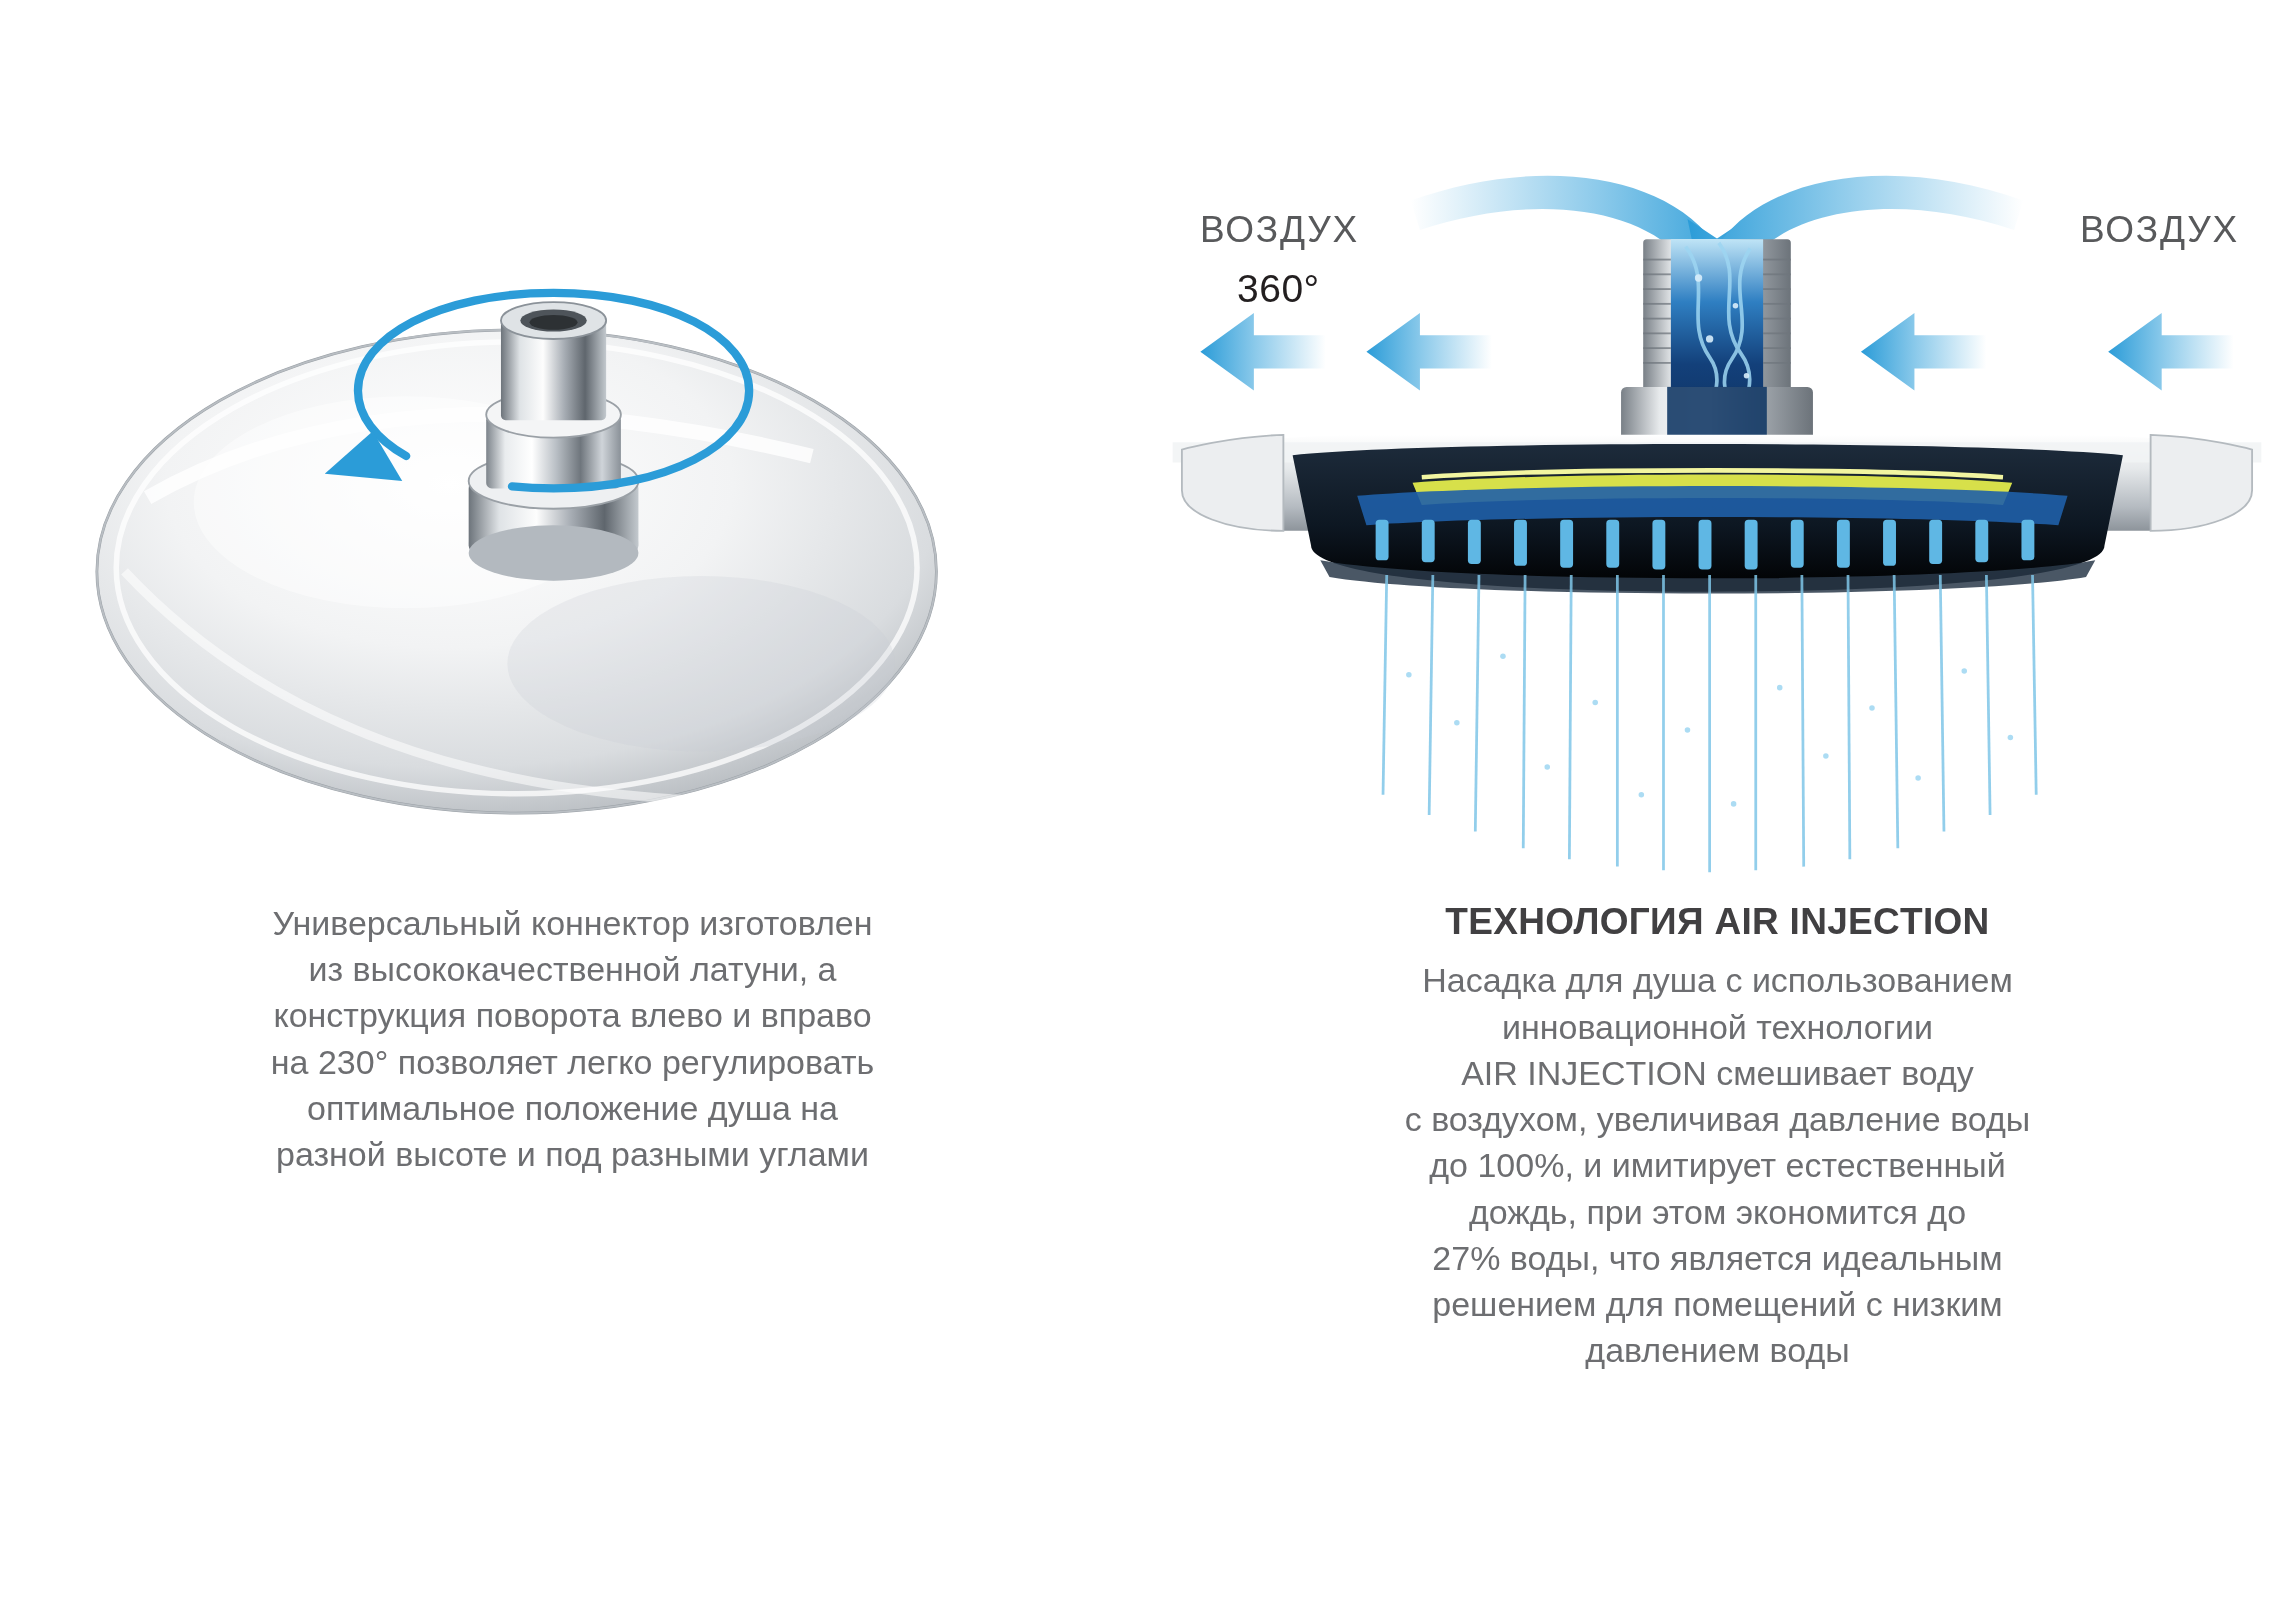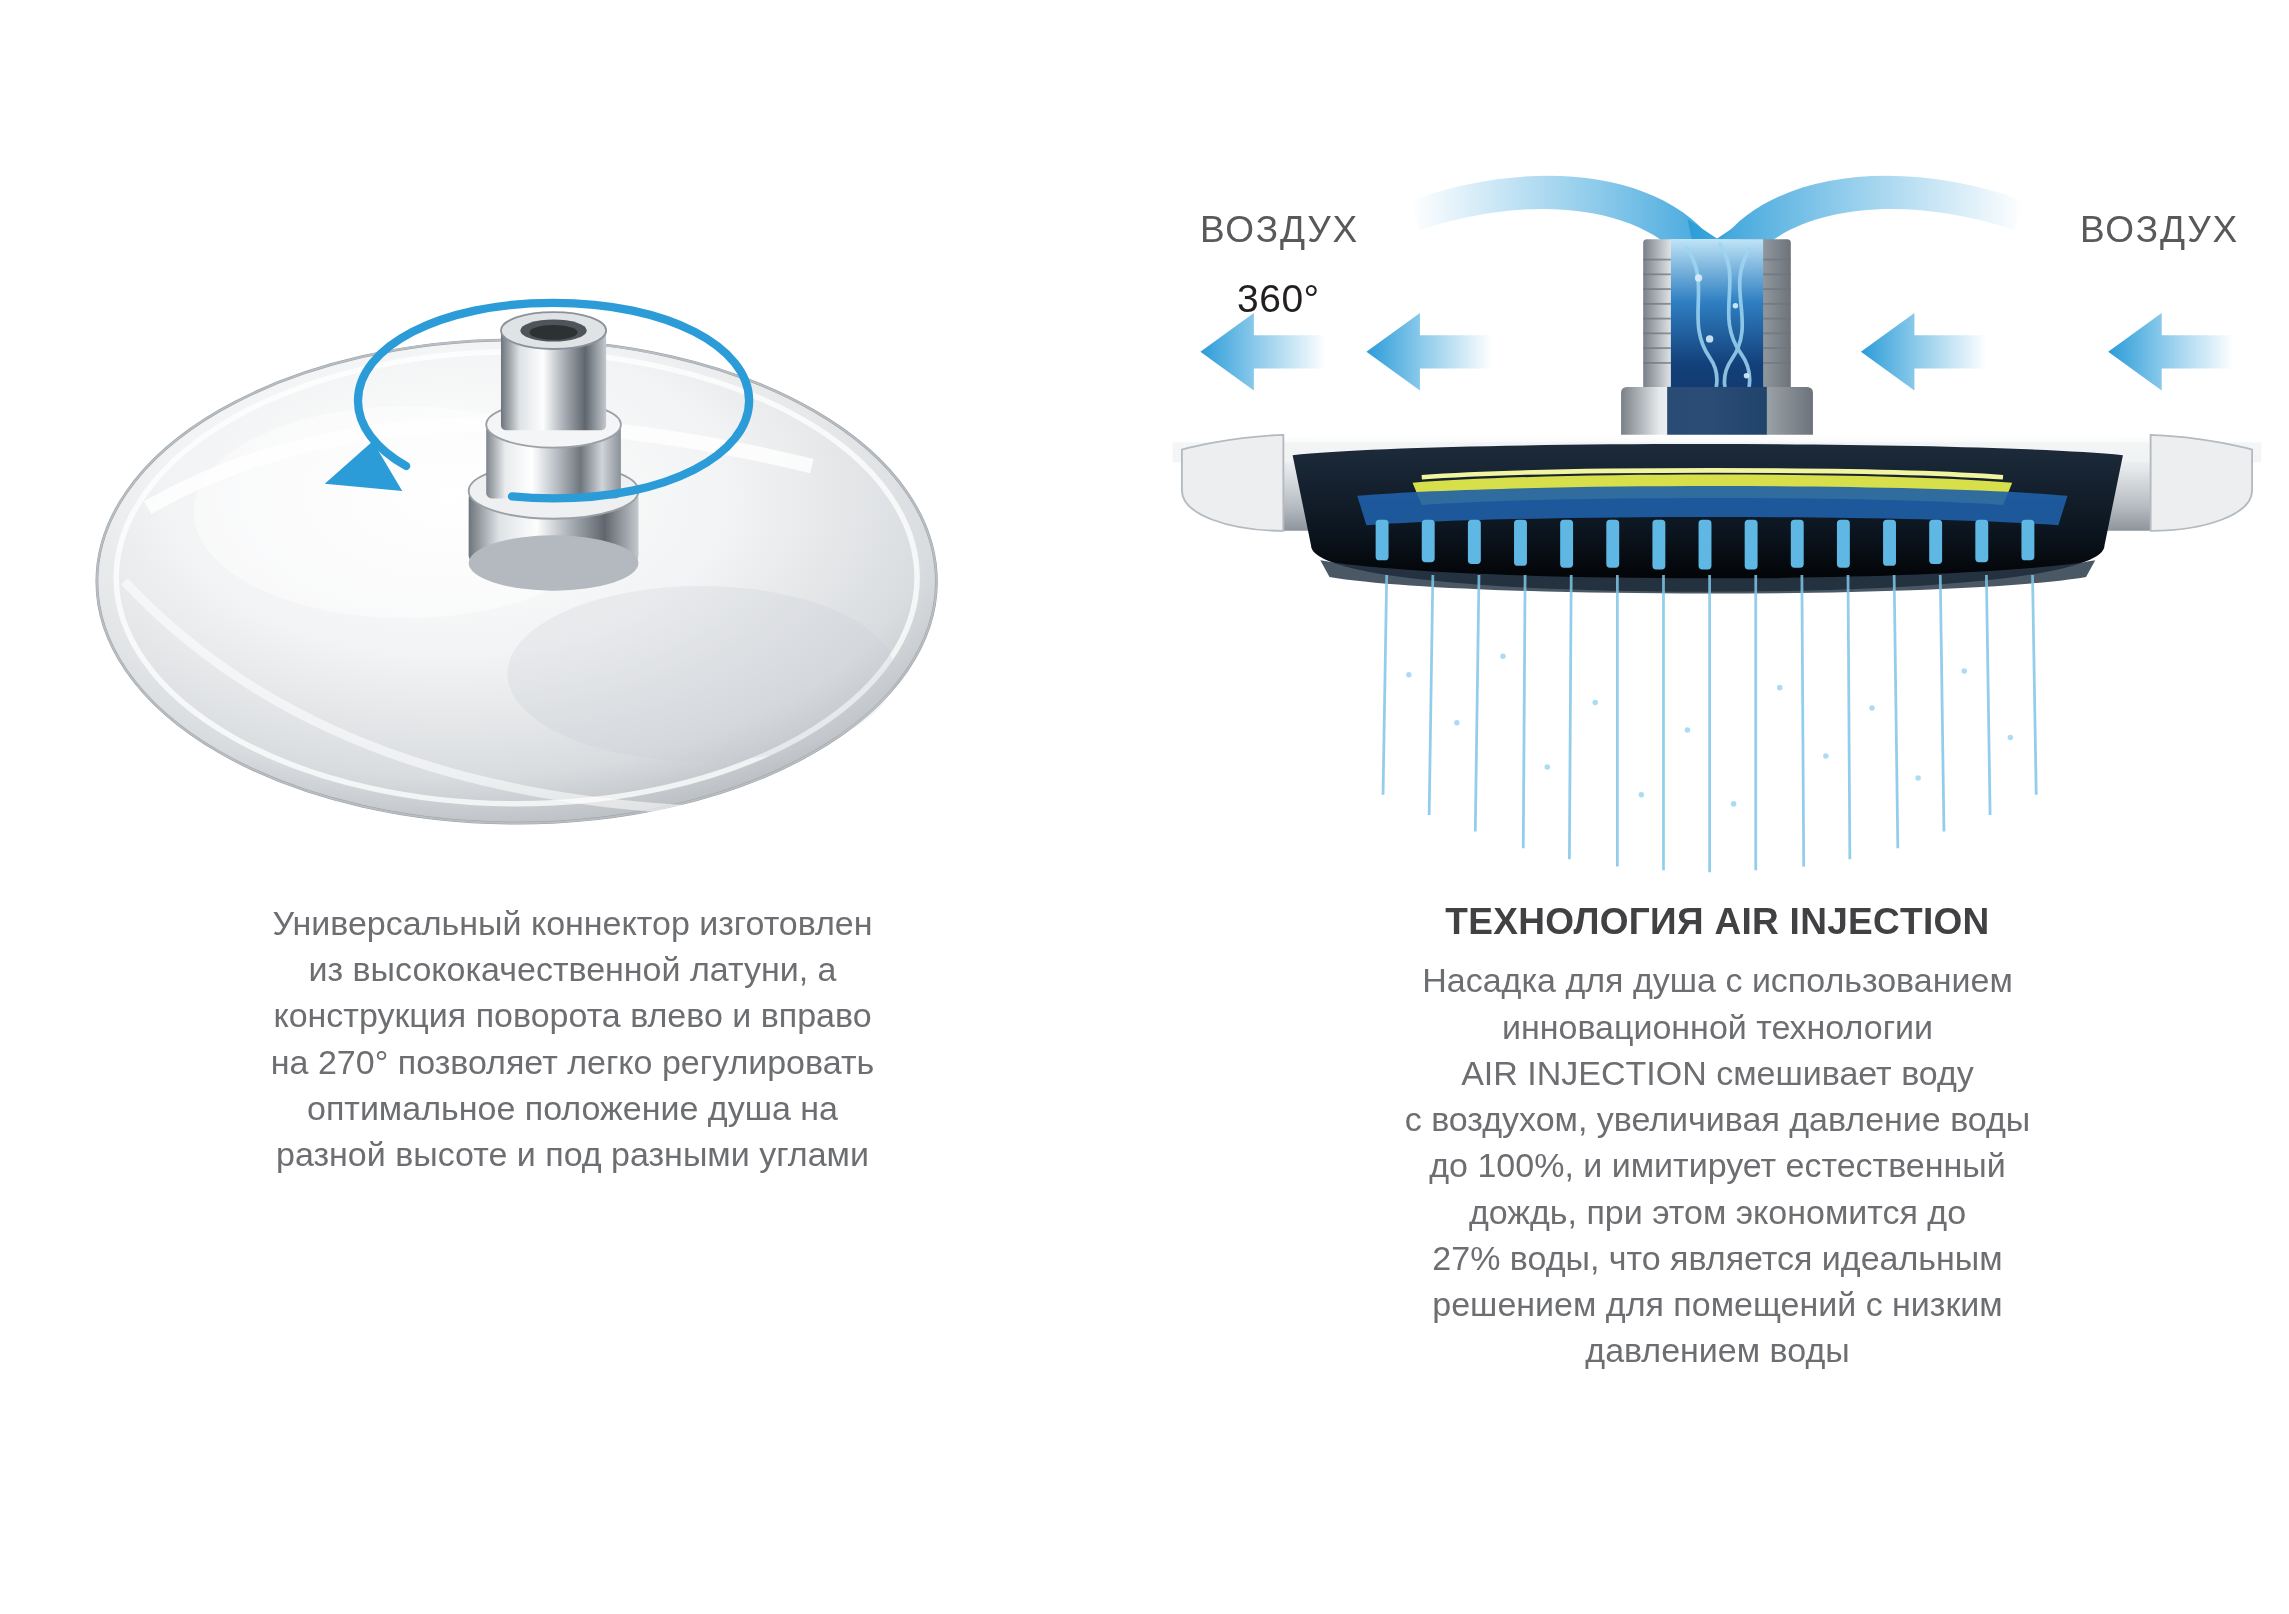--- a/index.html
+++ b/index.html
@@ -25,21 +25,21 @@
     position: relative;
     width: 50%;
     height: 100%;
     box-sizing: border-box;
   }
 
   
   .left-figure {
     position: absolute;
     left: 0;
-    top: 277px;
+    top: 267px;
     width: 100%;
     height: 572px;
   }
   .left-caption {
     position: absolute;
     left: 0;
     top: 900px;
     width: 100%;
     text-align: center;
   }
@@ -164,21 +164,21 @@
 
         <path d="M404 178 L 352 224 L 436 232 Z" fill="#2b9cd8"></path>
       </svg>
       <div class="label-360">360°</div>
     </div>
 
     <div class="left-caption">
       <p class="feature-body">Универсальный коннектор изготовлен
 из высококачественной латуни, а
 конструкция поворота влево и вправо
-на 270° позволяет легко регулировать
+на 230° позволяет легко регулировать
 оптимальное положение душа на
 разной высоте и под разными углами</p>
     </div>
   </section>
 
   <section class="panel">
 
     <div class="right-figure">
       <span class="air-label left-l">ВОЗДУХ</span>
       <span class="air-label right-l">ВОЗДУХ</span>

